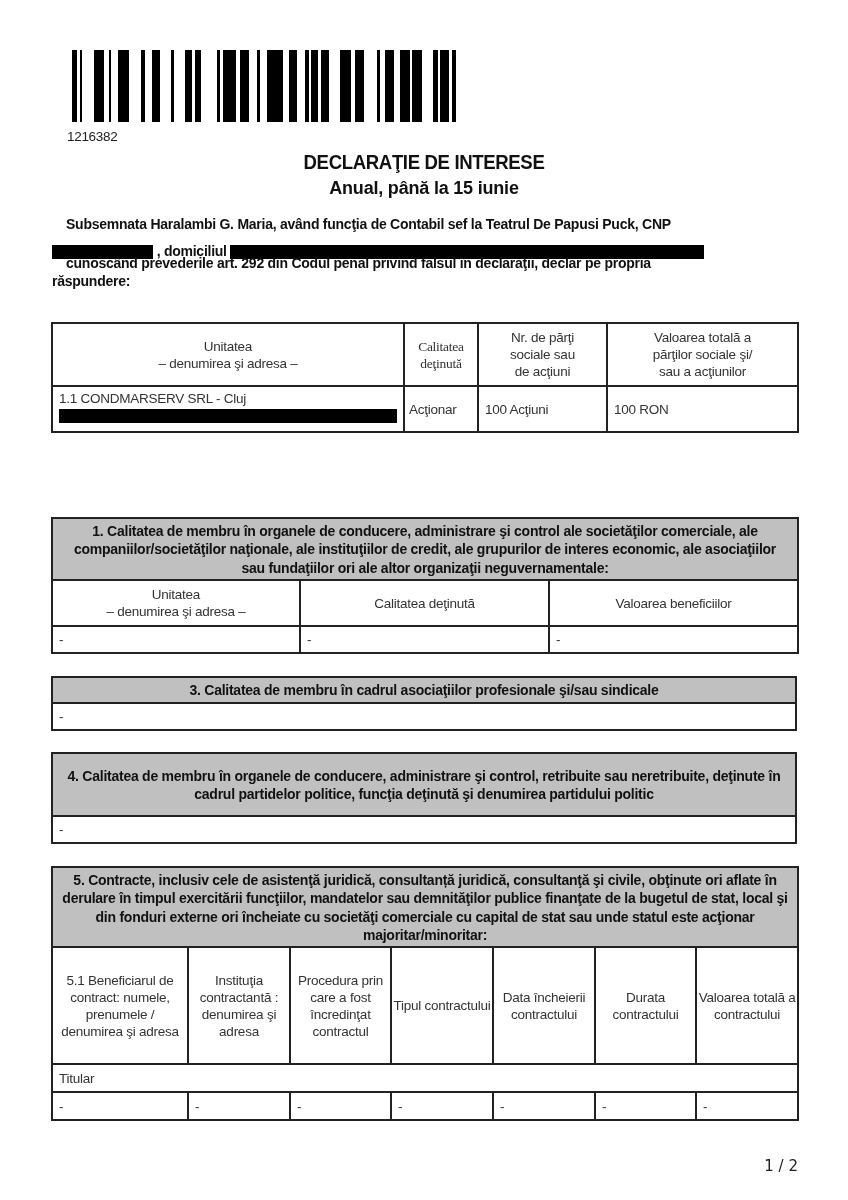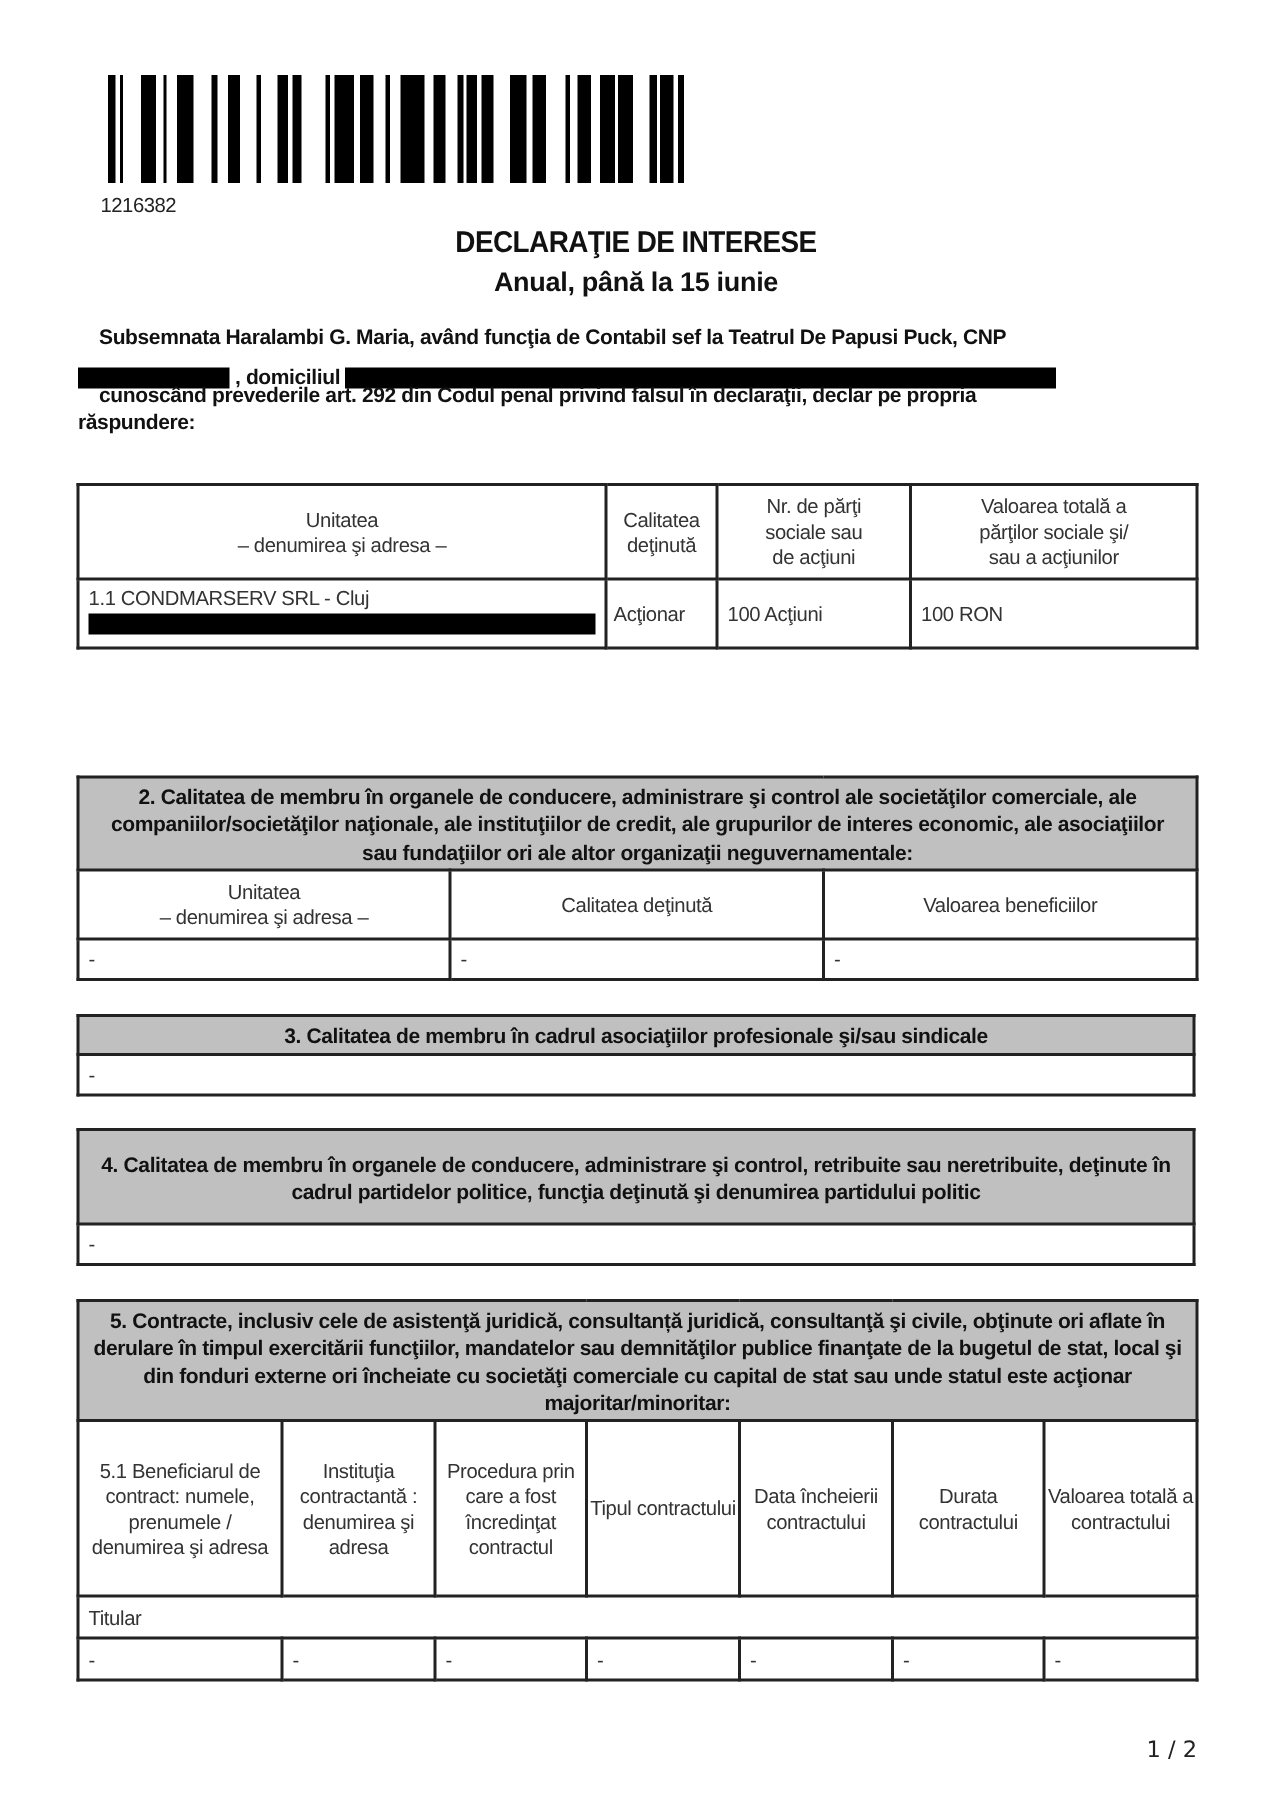--- a/index.html
+++ b/index.html
@@ -111,21 +111,21 @@
       <col style="width:74px">
       <col style="width:129px">
       <col style="width:191px">
     </colgroup>
   <tbody>
   <tr style="height:63px;">
     <td class="colh">
       <div>Unitatea</div>
           <div>– denumirea şi adresa –</div>
     </td>
-    <td class="colh" style="padding:0 3px;">
+    <td class="colh" style="padding:0 3px;font-family:Liberation Serif, serif;">
       <div>Calitatea</div>
           <div>deţinută</div>
     </td>
     <td class="colh">
       <div>Nr. de părţi</div>
           <div>sociale sau</div>
           <div>de acţiuni</div>
     </td>
     <td class="colh">
       <div>Valoarea totală a</div>
@@ -146,21 +146,21 @@
   </table>
 
 <table class="sec" style="top:517px;">
   <colgroup>
       <col style="width:248px">
       <col style="width:249px">
       <col style="width:249px">
     </colgroup>
   <tbody>
       <tr style="height:62px;">
-    <th class="head" colspan="3">2. Calitatea de membru în organele de conducere, administrare şi control ale societăţilor comerciale, ale companiilor/societăţilor naţionale, ale instituţiilor de credit, ale grupurilor de interes economic, ale asociaţiilor sau fundaţiilor ori ale altor organizaţii neguvernamentale:</th>
+    <th class="head" colspan="3">1. Calitatea de membru în organele de conducere, administrare şi control ale societăţilor comerciale, ale companiilor/societăţilor naţionale, ale instituţiilor de credit, ale grupurilor de interes economic, ale asociaţiilor sau fundaţiilor ori ale altor organizaţii neguvernamentale:</th>
   </tr>
   <tr style="height:46px;">
     <td class="colh">
       <div>Unitatea</div>
           <div>– denumirea şi adresa –</div>
     </td>
     <td class="colh">Calitatea deţinută</td>
     <td class="colh">Valoarea beneficiilor</td>
   </tr>
   <tr style="height:27px;">

